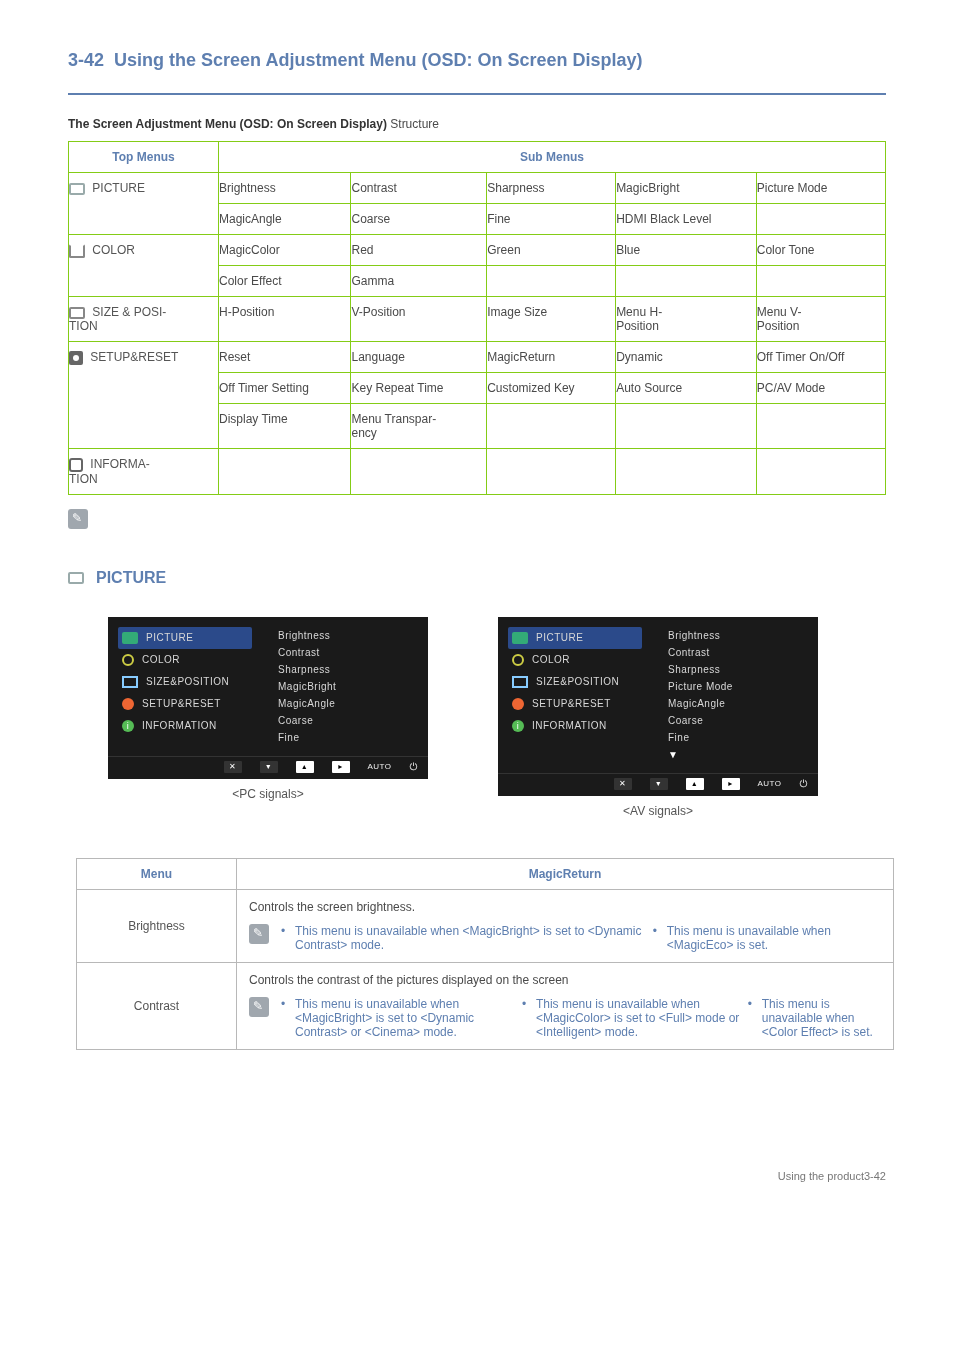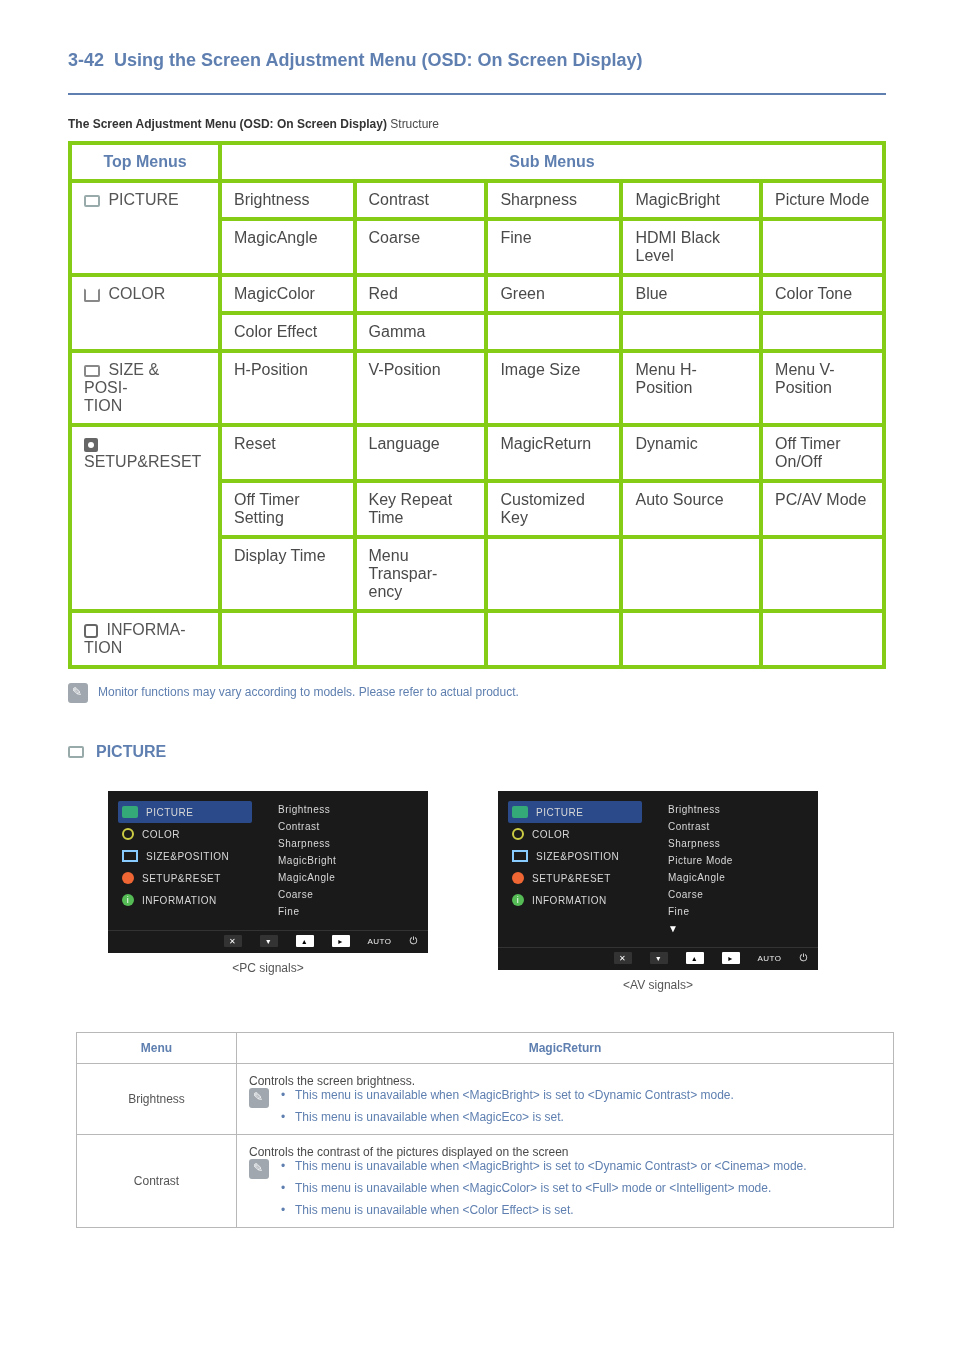--- a/index.html
+++ b/index.html
@@ -1,21 +1,21 @@
 <!DOCTYPE html>
 <html><head>
 <meta charset="utf-8">
 <style>
   * { box-sizing: border-box; margin: 0; padding: 0; }
   body { font-family: Arial, Helvetica, sans-serif; font-size: 12px; color: #4a4a4a; width: 954px; padding: 50px 68px 30px 68px; }
   h1.section-title { font-size: 18px; font-weight: bold; color: #5E7FB0; border-bottom: 2px solid #5E7FB0; padding-bottom: 22px; margin-bottom: 22px; }
   .subtitle { font-size: 12px; margin-bottom: 10px; }
   .subtitle b { font-weight: bold; color: #333; }
   table.osd { width: 100%; border-collapse: collapse; margin-bottom: 14px; }
-  table.osd th, table.osd td { border: 4px solid #84cc16; padding: 8px 12px; text-align: left; vertical-align: top; font-size: 16px; }
+  table.osd th, table.osd td { border: 1px solid #84cc16; padding: 8px 0; text-align: left; vertical-align: top; font-size: 12px; }
   table.osd th { color: #5E7FB0; font-weight: bold; text-align: center; }
   table.osd td.top-menu { color: #555; }
   .menu-icon { display: inline-block; width: 16px; height: 12px; vertical-align: middle; margin-right: 4px; position: relative; }
   .icon-picture { border: 2px solid #9aa; border-radius: 2px; }
   .icon-color { width:16px; height:14px; border:2px solid #888; border-top-color:transparent; border-radius:2px; position:relative;}
   .icon-size { border:2px solid #888; border-radius:2px;}
   .icon-setup { width:14px; height:14px; background:#666; border-radius:2px; position:relative;}
   .icon-setup::after { content:""; position:absolute; width:6px; height:6px; background:#fff; border-radius:50%; top:4px; left:4px;}
   .icon-info { width:14px; height:14px; border:2px solid #666; border-radius:3px; }
   .note-row { display:flex; align-items:flex-start; gap:10px; margin-bottom:40px;}
@@ -43,23 +43,23 @@
   .osd-bottom { display:flex; justify-content:flex-end; gap:18px; padding:4px 10px 6px; border-top:1px solid #333;}
   .osd-bottom .b { width:18px; height:12px; background:#fff; color:#000; font-size:8px; display:flex; align-items:center; justify-content:center; border-radius:1px;}
   .osd-bottom .b.dark { background:#333; color:#fff;}
   .osd-bottom .auto { font-size:8px; color:#eee; align-self:center;}
   .osd-bottom .pw { font-size:10px; color:#eee; align-self:center;}
   .scr-label { color:#555; font-size:12px;}
   table.desc { width:100%; border-collapse:collapse;margin-left:8px;}
   table.desc th { border:1px solid #b8b8b8; padding:8px; color:#5E7FB0; font-weight:bold; text-align:center; font-size:12px;}
   table.desc td { border:1px solid #b8b8b8; padding:10px 12px; font-size:12px; vertical-align:top;}
   table.desc td.menu-col { width:160px; text-align:center; vertical-align:middle; color:#555;}
-  .desc-body { display:flex; flex-direction:column; gap:0;}
+  .desc-body { display:flex; flex-direction:column; gap:10px;}
   .note-block { display:flex; gap:12px; align-items:flex-start;}
-  .note-block ul { list-style:none; padding:0; margin:0; display:flex; flex-direction:column; gap:8px;}
+  .note-block ul { list-style:none; padding:0; margin:0; display:flex; flex-direction:row; gap:8px;}
   .note-block li { color:#5E7FB0; position:relative; padding-left:14px;}
   .note-block li::before { content:"•"; position:absolute; left:0; color:#5E7FB0;}
   .note-block .note-icon { margin-top:0;}
   .footer { display:flex; justify-content:flex-end; margin-top:120px; font-size:11px; color:#777;}
 </style>
 </head>
 <body>
 
 <h1 class="section-title">
   <span>3-42</span>&nbsp;&nbsp;<span>Using the Screen Adjustment Menu (OSD: On Screen Display)</span>
@@ -143,21 +143,20 @@
         <td></td>
         <td></td>
         <td></td>
         <td></td>
       </tr>
     </tbody>
 </table>
 
 <div class="note-row">
   <span class="note-icon"></span>
-  <span class="note-text">Monitor functions may vary according to models. Please refer to actual product.</span>
 </div>
 
 <h2 class="picture-head">
   <span class="menu-icon icon-picture"></span>
   <span>PICTURE</span>
 </h2>
 
 <div class="screens-row">
   <div class="screen-col">
     <div class="osd-screen">

